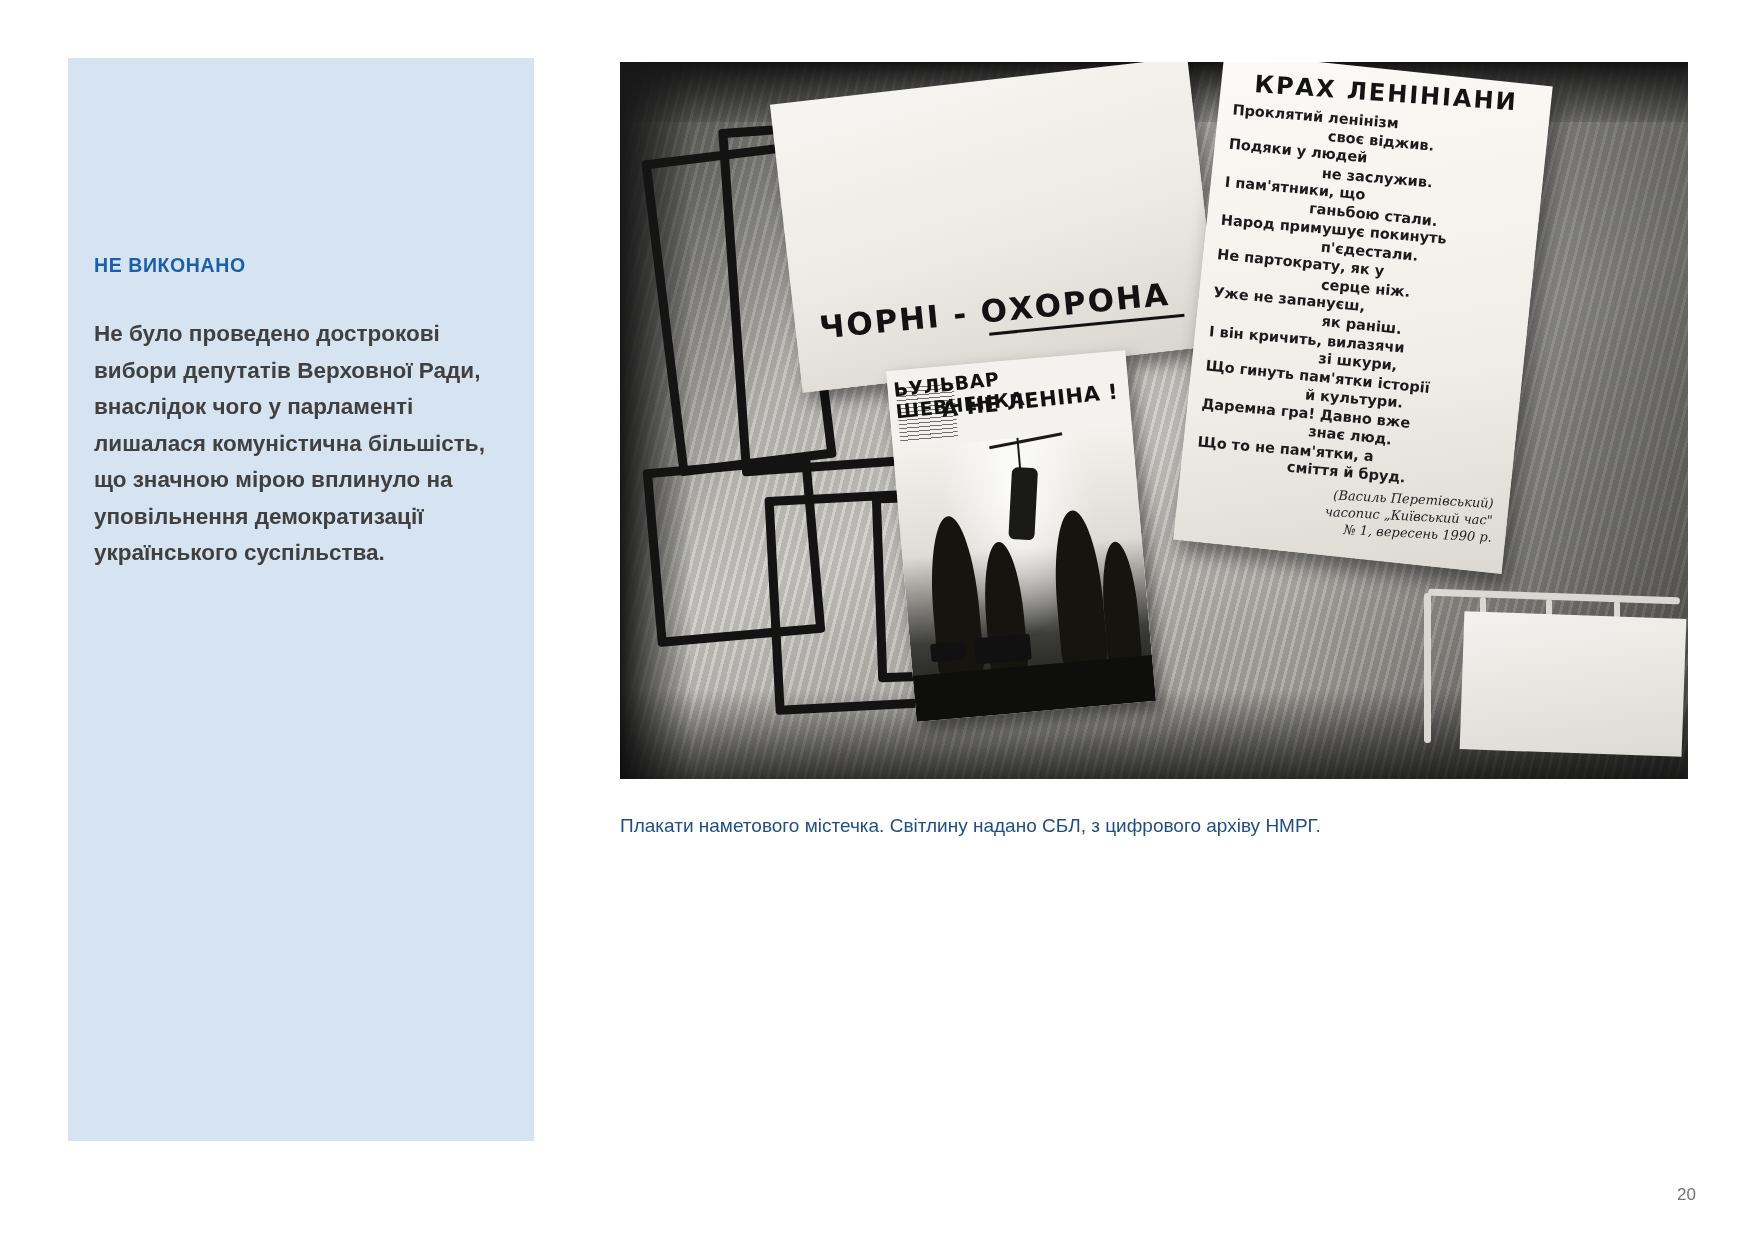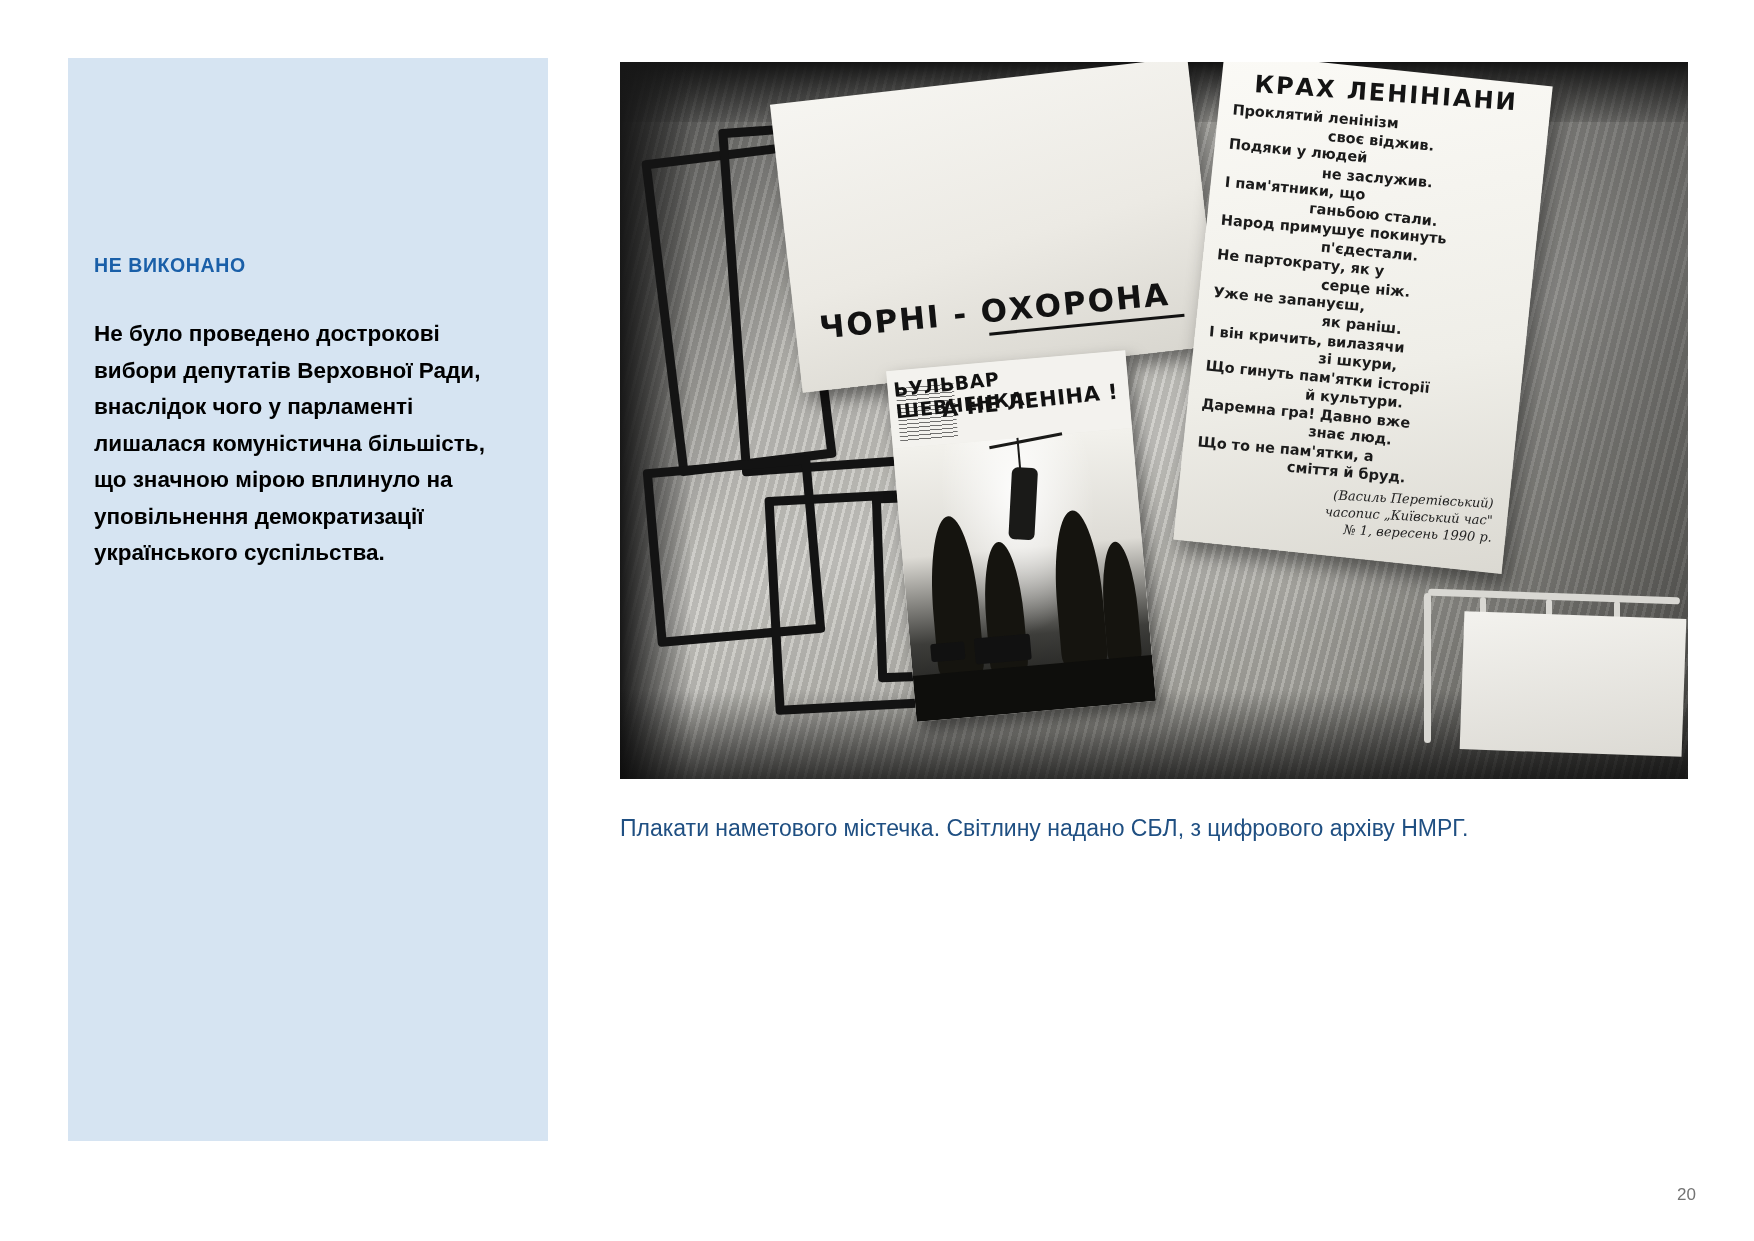--- a/index.html
+++ b/index.html
@@ -16,38 +16,37 @@
   }
 
   
   #left-panel {
     position: absolute;
     left: 68px;
     top: 58px;
     width: 466px;
     height: 1083px;
     background: #d6e4f2;
-    padding-left: 14px;
   }
   #left-panel-inner {
     position: absolute;
     left: 26px;
     top: 195px;
     width: 410px;
   }
   #panel-heading {
     color: #1a5fa8;
     font-size: 19.5px;
     font-weight: bold;
     letter-spacing: 0.6px;
     margin: 0 0 38px 0;
     line-height: 1.3;
   }
   #panel-body {
-    color: #000000;
+    color: #404040;
     font-size: 22.5px;
     font-weight: bold;
     line-height: 1.62;
     margin: 0;
   }
 
   
   #photo-figure {
     position: absolute;
     left: 620px;
@@ -276,21 +275,21 @@
     position: absolute;
     right: 4px; bottom: 26px;
     width: 222px; height: 138px;
     background: linear-gradient(170deg,#f3f2ee 0%, #dcdad4 100%);
     transform: rotate(2deg);
   }
 
   #caption {
     margin: 36px 0 0 0;
     color: #1f4f82;
-    font-size: 23px;
+    font-size: 19px;
     font-family: "Liberation Sans", sans-serif;
   }
 
   #page-number {
     position: absolute;
     right: 58px;
     bottom: 36px;
     color: #737373;
     font-size: 17px;
   }

